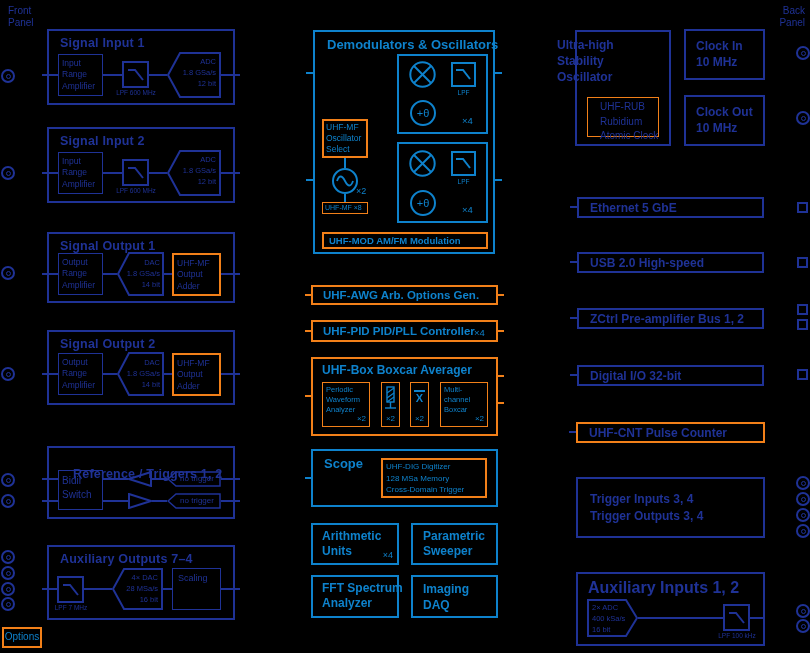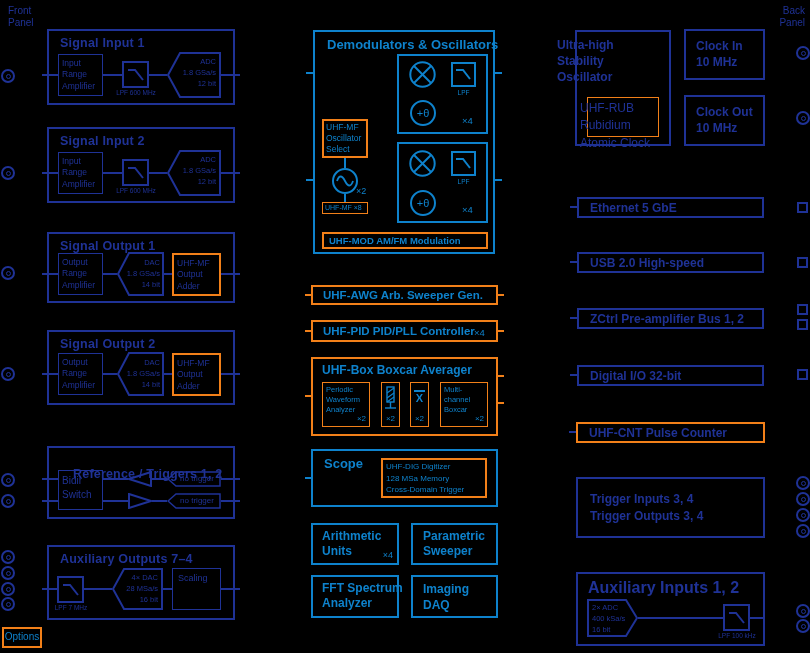--- a/index.html
+++ b/index.html
@@ -285,21 +285,21 @@
   </div>
   <div class="abs tb" style="left:356px;top:186px;font-size:9px;">×2</div>
   <div class="vlb" style="left:344px;top:194px;height:8px;"></div>
   <div class="bx orange b15" style="left:322px;top:202px;width:46px;height:12px;"></div>
   <div class="abs tb" style="left:325px;top:204px;font-size:7px;">UHF-MF ×8</div>
 
   <div class="bx orange" style="left:322px;top:232px;width:166px;height:17px;"></div>
   <div class="abs tb bold" style="left:329px;top:235px;font-size:9.5px;">UHF-MOD AM/FM Modulation</div>
 
   <div class="bx orange" style="left:311px;top:285px;width:187px;height:20px;"></div>
-  <div class="abs tb bold" style="left:323px;top:289px;font-size:11.5px;">UHF-AWG Arb. Sweeper Gen.</div>
+  <div class="abs tb bold" style="left:323px;top:289px;font-size:11.5px;">UHF-AWG Arb. Options Gen.</div>
 
   <div class="bx orange" style="left:311px;top:320px;width:187px;height:22px;"></div>
   <div class="abs tb bold" style="left:323px;top:325px;font-size:11.5px;">UHF-PID PID/PLL Controller</div>
   <div class="abs tb" style="left:474px;top:327px;font-size:9.5px;">×4</div>
 
   <div class="bx orange" style="left:311px;top:357px;width:187px;height:79px;"></div>
   <div class="abs tb bold" style="left:322px;top:363px;font-size:12px;">UHF-Box Boxcar Averager</div>
   <div class="bx orange b15" style="left:322px;top:382px;width:48px;height:45px;"></div>
   <div class="abs tb pre" style="left:326px;top:385px;font-size:7.5px;line-height:1.3;">Periodic
 Waveform
@@ -358,21 +358,21 @@
   <div class="hl hlo" style="left:305px;top:395px;width:6px;"></div>
   <div class="hl hlo" style="left:498px;top:375px;width:6px;"></div>
   <div class="hl hlo" style="left:498px;top:402px;width:6px;"></div>
   <div class="hl hlb" style="left:305px;top:477px;width:6px;"></div>
 
   <div class="bx navy" style="left:575px;top:30px;width:96px;height:116px;"></div>
   <div class="abs tn bold pre" style="left:557px;top:37px;font-size:12px;line-height:16px;">Ultra-high
 Stability
 Oscillator</div>
   <div class="bx orange b15" style="left:587px;top:97px;width:72px;height:40px;"></div>
-  <div class="abs tn pre" style="left:580px;top:100px;font-size:12px;line-height:1.45;">UHF-RUB
+  <div class="abs tn pre" style="left:600px;top:100px;font-size:10px;line-height:1.45;">UHF-RUB
 Rubidium
 Atomic Clock</div>
 
   <div class="bx navy" style="left:684px;top:29px;width:81px;height:51px;"></div>
   <div class="abs tn bold pre" style="left:696px;top:38px;font-size:12px;line-height:16px;">Clock In
 10 MHz</div>
   <div class="bx navy" style="left:684px;top:95px;width:81px;height:51px;"></div>
   <div class="abs tn bold pre" style="left:696px;top:104px;font-size:12px;line-height:16px;">Clock Out
 10 MHz</div>
 

